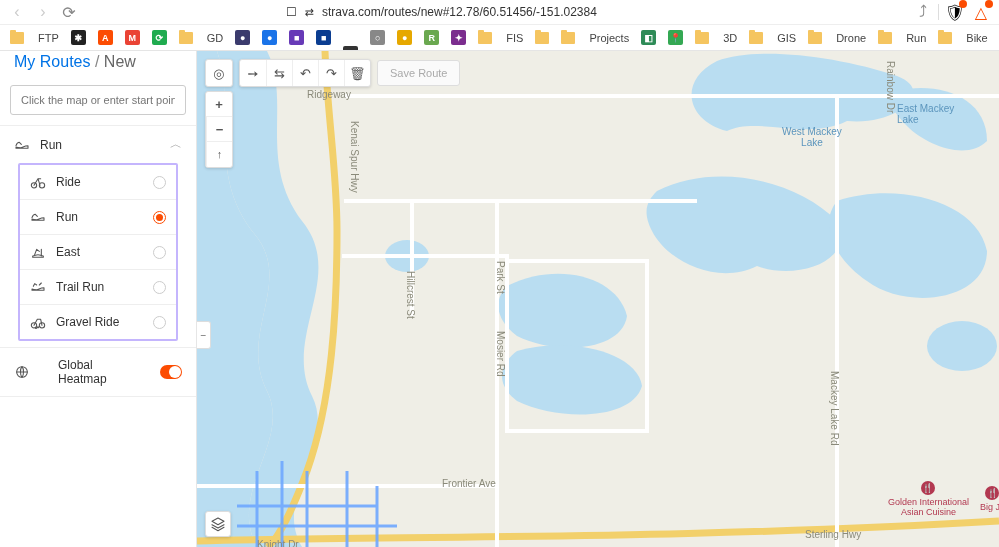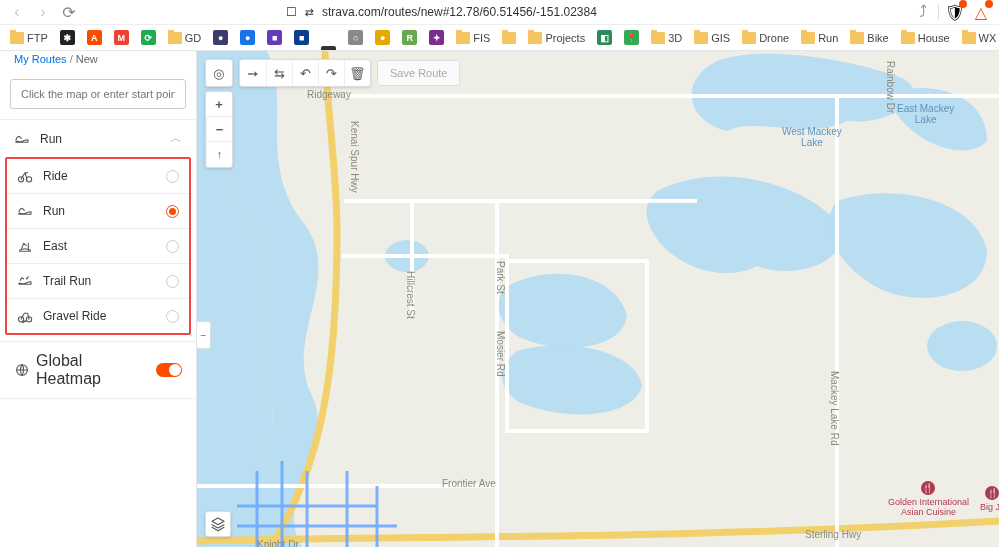--- a/index.html
+++ b/index.html
@@ -9,53 +9,53 @@
 .browser-top { height: 25px; display: flex; align-items: center; gap: 8px; padding: 0 8px; background: #fff; border-bottom: 1px solid #eee; }
 .nav-btn { width: 18px; height: 18px; display:flex; align-items:center; justify-content:center; color:#888; cursor:pointer; }
 .nav-btn.disabled { color:#ccc; }
 .url-bar { flex:1; display:flex; align-items:center; gap:8px; font-size:12px; color:#333; }
 .url-bar .lock { font-size:11px; }
 .top-right-icons { display:flex; align-items:center; gap:6px; }
 .badge-icon { position:relative; width:20px; height:20px; display:flex; align-items:center; justify-content:center; }
 .badge-dot { position:absolute; top:-2px; right:-2px; width:8px; height:8px; background:#fc4c02; border-radius:50%; font-size:7px; color:#fff; display:flex; align-items:center; justify-content:center;}
 
 .bookmarks-bar { height: 26px; display:flex; align-items:center; gap:4px; padding:0 6px; font-size:11px; color:#444; overflow:hidden; background:#fff; border-bottom:1px solid #e5e5e5;}
-.bm { display:flex; align-items:center; gap:3px; padding:2px 4px; white-space:nowrap; cursor:pointer;}
+.bm { display:flex; align-items:center; gap:14px; padding:2px 4px; white-space:nowrap; cursor:pointer;}
 .bm .favicon { width:15px; height:15px; border-radius:2px; display:flex; align-items:center; justify-content:center; font-size:9px; font-weight:bold; color:#fff;}
 .folder-icon { width:14px; height:12px; background:#f5c560; border-radius:1px; position:relative;}
 .folder-icon:before { content:""; position:absolute; top:-2px; left:0; width:6px; height:3px; background:#f5c560; border-radius:1px 1px 0 0;}
 
 
 .app { display:flex; height: 496px; }
 .sidebar { width: 197px; border-right:1px solid #e6e6e6; display:flex; flex-direction:column; background:#fff; overflow-y:auto;}
 .sidebar-header { display:flex; align-items:center; padding:10px 14px 6px; }
 .strava-logo { font-family: Arial Black, Arial; font-weight:900; font-style:italic; color:#fc4c02; font-size:17px; letter-spacing:-0.5px;}
 .routes-title { font-size:16px; font-weight:500; color:#333; margin-left:6px;}
 .help-icon { margin-left:auto; width:17px; height:17px; border:1.5px solid #888; border-radius:50%; font-size:11px; color:#888; display:flex; align-items:center; justify-content:center; cursor:pointer;}
-.breadcrumb { padding:2px 14px 10px; font-size:11px; }
+.breadcrumb { padding:2px 14px 10px; font-size:16px; }
 .breadcrumb a { color:#0073e6; text-decoration:none; }
 .breadcrumb span.sep { color:#888; }
 .breadcrumb span.cur { color:#666; }
 
 .section-title { padding: 6px 14px; font-size:13px; font-weight:700; color:#222; }
 .start-input { margin: 4px 10px 10px; }
 .start-input input { width:100%; padding:8px 10px; border:1px solid #ccc; border-radius:3px; font-size:11px; color:#666; }
 
 .pref-header { display:flex; align-items:center; gap:10px; padding:10px 14px; font-size:12px; color:#333; border-top:1px solid #eee; cursor:pointer;}
 .pref-header .chev { margin-left:auto; color:#999; }
 .activity-icon { width:16px; height:16px; display:flex; align-items:center; justify-content:center; }
 
-.dropdown { margin: 0 5px 6px; border:2px solid #ef4444; border-radius:2px; }
+.dropdown { margin: 0 18px 6px; border:2px solid #c4b5fd; border-radius:2px; }
 .opt { display:flex; align-items:center; gap:10px; padding:9px 10px; font-size:12px; color:#333; border-top:1px solid #eee; cursor:pointer; }
 .opt:first-child { border-top:none; }
 .radio { margin-left:auto; width:13px; height:13px; border:1.5px solid #ccc; border-radius:50%; position:relative;}
 .radio.sel { border-color:#fc4c02; }
 .radio.sel:after { content:""; position:absolute; inset:2px; background:#fc4c02; border-radius:50%;}
 
-.toggle-row { display:flex; align-items:center; gap:6px; padding:10px 14px; font-size:16px; color:#333; border-top:1px solid #eee;}
+.toggle-row { display:flex; align-items:center; gap:28px; padding:10px 14px; font-size:12px; color:#333; border-top:1px solid #eee;}
 .switch { margin-left:auto; width:26px; height:14px; background:#fc4c02; border-radius:10px; position:relative; cursor:pointer;}
 .switch:after { content:""; position:absolute; right:1px; top:1px; width:12px; height:12px; background:#fff; border-radius:50%;}
 
 
 .map-wrap { flex:1; position:relative; background:#f0eee8; overflow:hidden;}
 .map-svg { width:100%; height:100%; }
 .map-toolbar { position:absolute; top:8px; left:8px; display:flex; align-items:center; gap:6px; }
 .mt-group { background:#fff; border:1px solid #ddd; border-radius:3px; box-shadow:0 1px 3px rgba(0,0,0,.15); display:flex; align-items:center;}
 .mt-btn { width:26px; height:26px; display:flex; align-items:center; justify-content:center; color:#555; font-size:13px; cursor:pointer; }
 .mt-btn + .mt-btn { border-left:1px solid #eee;}
@@ -337,21 +337,21 @@
     <div class="map-label v" style="left:208px; top:220px;">Hillcrest St</div>
     <div class="map-label v" style="left:298px; top:210px;">Park St</div>
     <div class="map-label v" style="left:298px; top:280px;">Mosier Rd</div>
     <div class="map-label" style="left:245px; top:427px;">Frontier Ave</div>
     <div class="map-label" style="left:60px; top:488px;">Knight Dr</div>
     <div class="map-label" style="left:608px; top:478px;">Sterling Hwy</div>
     <div class="map-label v" style="left:632px; top:320px;">Mackey Lake Rd</div>
     <div class="map-label v" style="left:688px; top:10px;">Rainbow Dr</div>
     <div class="map-label water" style="left:585px; top:75px; text-align:center; white-space:pre;">West Mackey
 Lake</div>
-    <div class="map-label water" style="left:700px; top:52px; text-align:center; white-space:pre;">East Mackey
+    <div class="map-label water" style="left:700px; top:52px; text-align:left; white-space:pre;">East Mackey
 Lake</div>
 
     <div class="poi" style="right:30px; bottom:30px;">
       <div class="dot">🍴</div>
       <span>Golden International</span>
       <span>Asian Cuisine</span>
     </div>
     <div class="poi" style="right:-6px; bottom:35px;">
       <div class="dot">🍴</div>
       <span>Big Jo</span>

